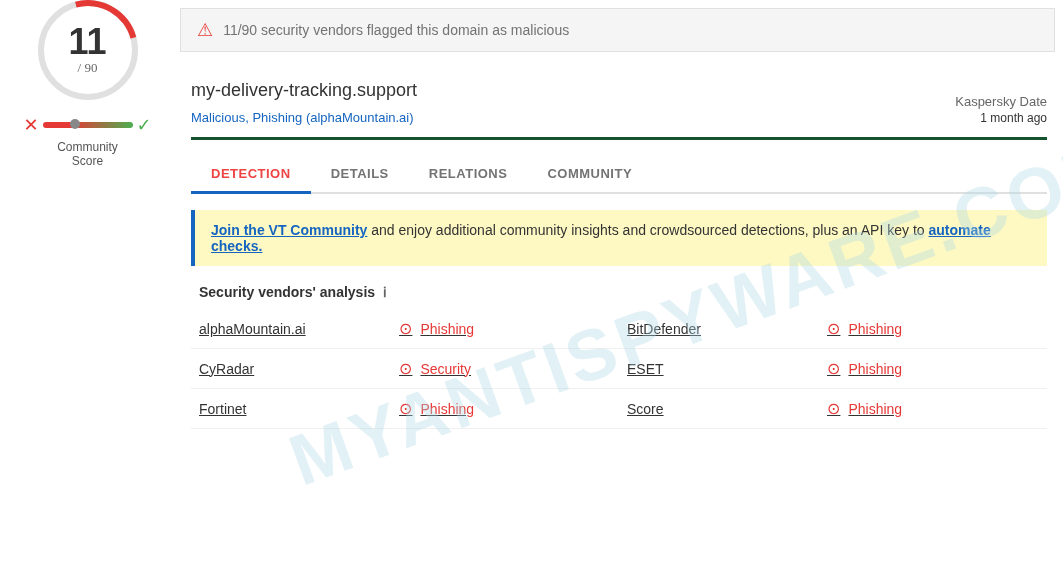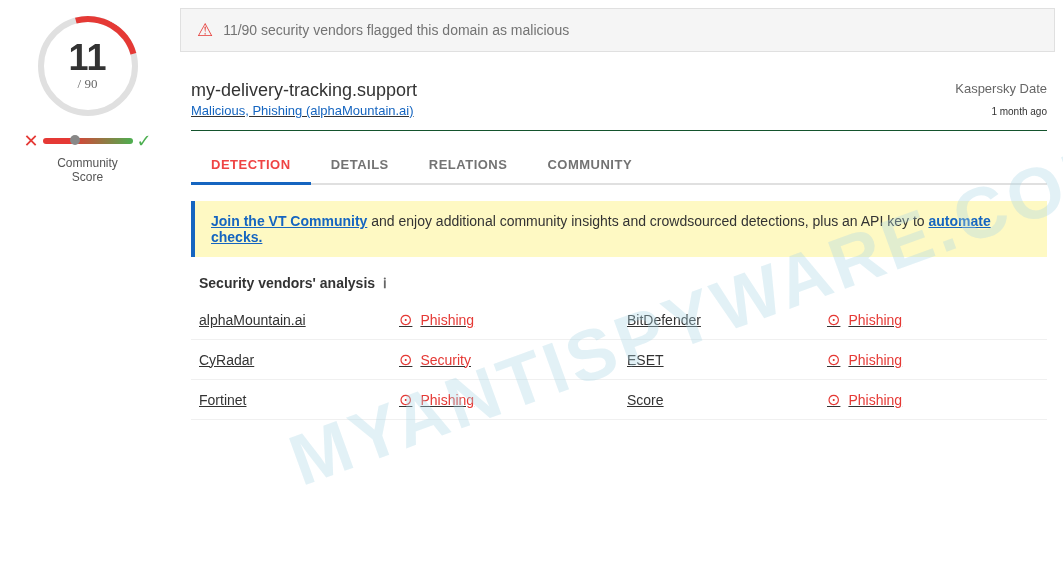--- a/index.html
+++ b/index.html
@@ -19,21 +19,20 @@
     }
     .alert-icon { color: #e53935; font-size: 18px; }
     .alert-text { color: #737373; font-size: 14px; }
 
     
     .left-panel {
       position: absolute;
       top: 0;
       left: 0;
       width: 175px;
-      padding: 16px;
       display: flex;
       flex-direction: column;
       align-items: center;
     }
 
     .score-circle {
       width: 100px;
       height: 100px;
       border-radius: 50%;
       border: 6px solid #e0e0e0;
@@ -91,30 +90,30 @@
     
     .main-content {
       margin-left: 175px;
       padding: 8px 16px;
     }
 
     
     .domain-row {
       display: flex;
       justify-content: space-between;
-      align-items: center;
+      align-items: flex-end;
       padding: 12px 0;
-      border-bottom: 1px solid #14532d;
+      border-bottom: 3px solid #14532d;
     }
     .domain-name { font-size: 18px; color: #333; font-weight: normal; }
-    .domain-tags { margin-top: 1px; text-decoration: underline; }
+    .domain-tags { margin-top: 8px; }
     .tag-link { color: #1565c0; font-size: 13px; text-decoration: none; }
     .creation-date-block { text-align: right; }
     .creation-date-label { font-size: 13px; color: #666; }
-    .creation-date-value { font-size: 10px; color: #333; margin-top: 10px; }
+    .creation-date-value { font-size: 12px; color: #333; margin-top: 2px; }
 
     
     .tabs {
       display: flex;
       gap: 0;
       border-bottom: 2px solid #e0e0e0;
       margin-top: 16px;
     }
     .tab {
       padding: 10px 20px;

